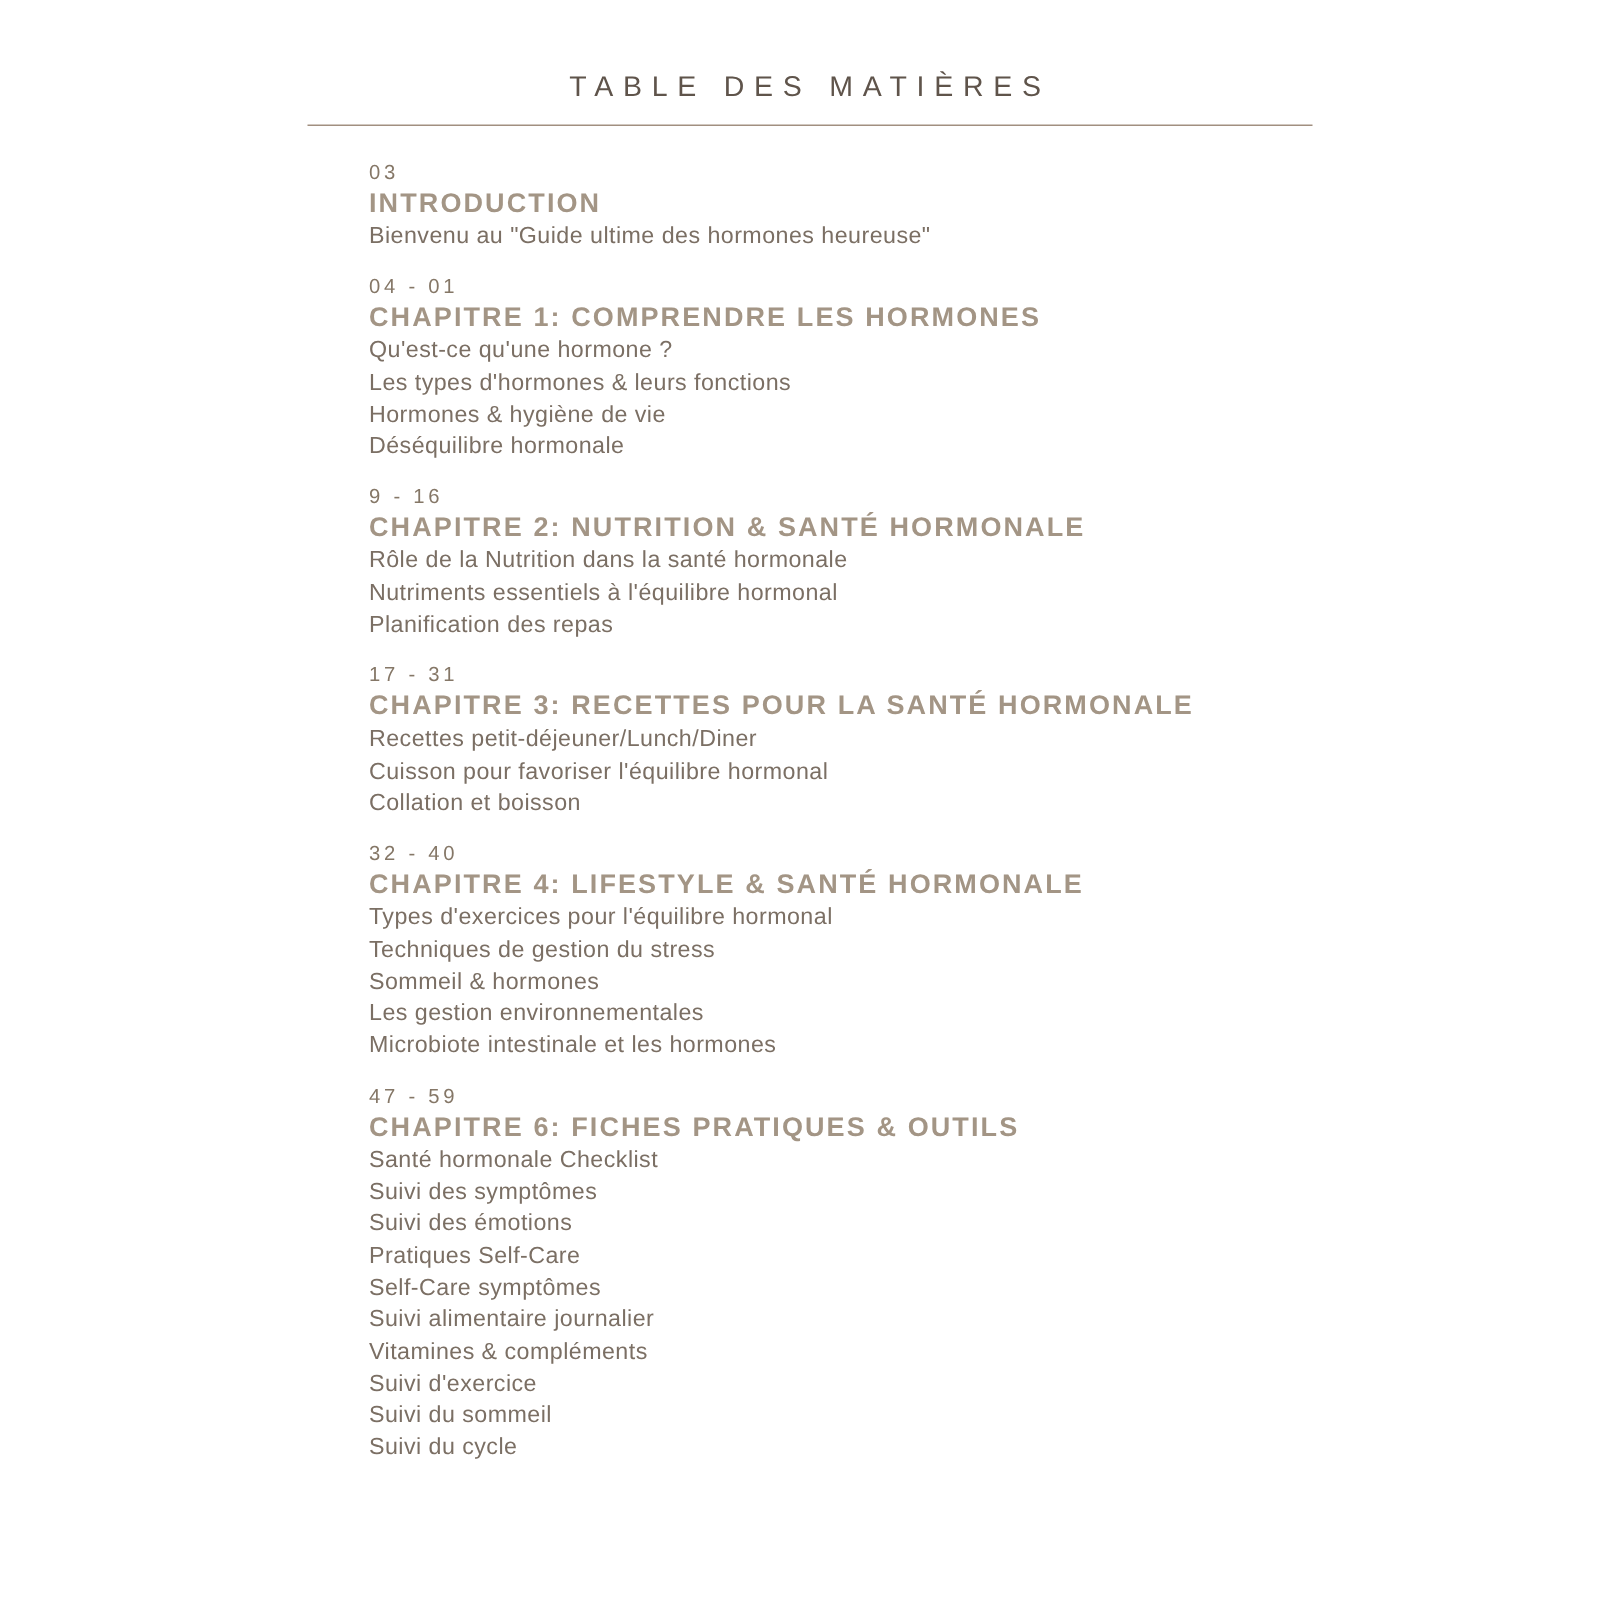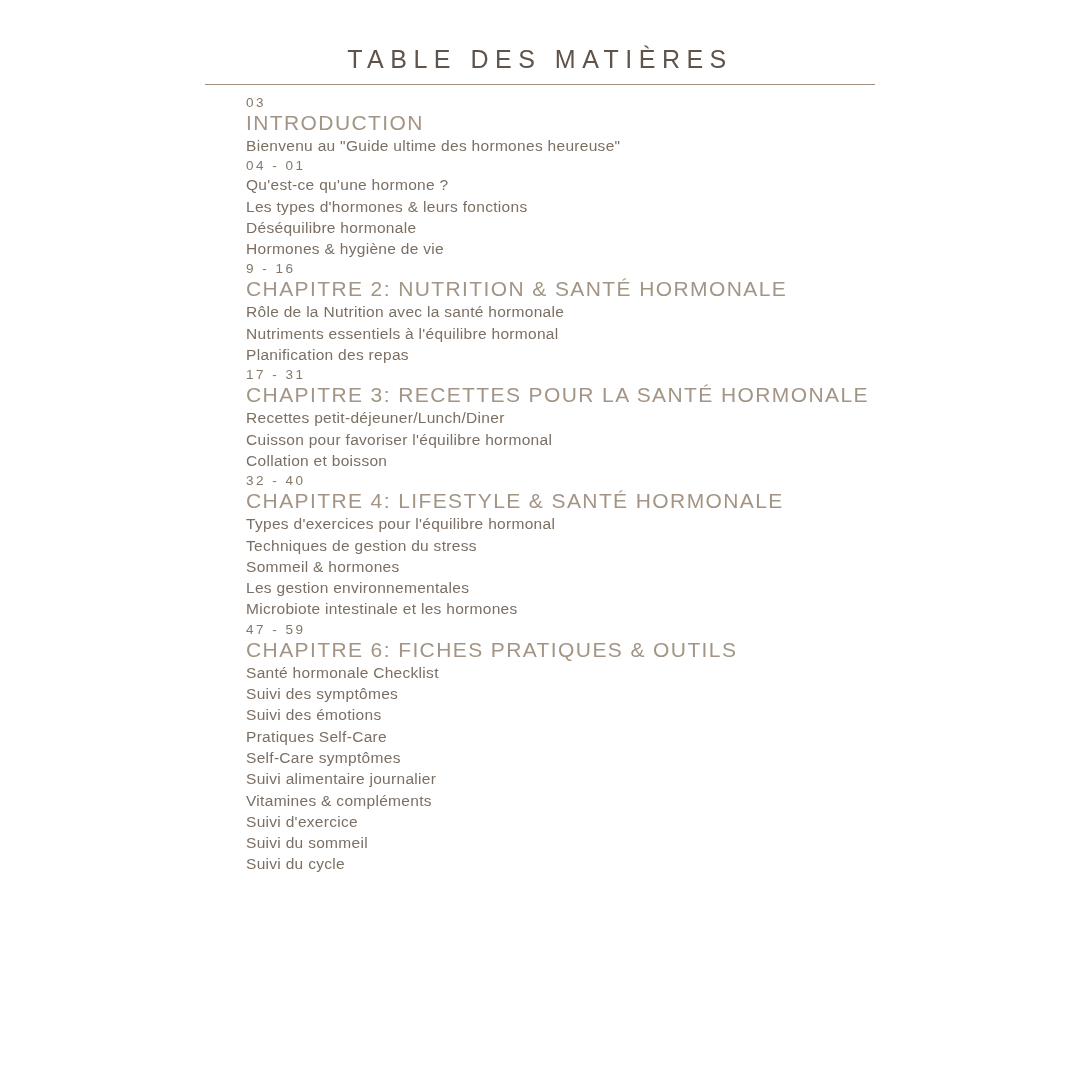--- a/index.html
+++ b/index.html
@@ -13,43 +13,43 @@
   *{margin:0;padding:0;box-sizing:border-box;}
   html,body{width:1080px;height:1080px;overflow:hidden;}
   body{
     background:var(--background);
     font-family:"Liberation Sans",sans-serif;
     -webkit-font-smoothing:antialiased;
   }
   header{text-align:center;padding-top:47px;}
   .page-title{
     display:inline-block;
-    font-size:25px;
+    font-size:19px;
     font-weight:400;
     letter-spacing:6.5px;
     color:var(--title);
     line-height:24px;
   }
   .rule{
     width:670px;
     margin:12px auto 0 auto;
     border:none;
     border-top:1.5px solid var(--rule);
   }
   main{padding:8px 0 0 246px;}
-  .toc-section{margin-top:1px;}
+  .toc-section{margin-top:14px;}
   .pages{
     font-size:13.5px;
     letter-spacing:2.5px;
     color:var(--pages);
     line-height:17px;
   }
   .chapter{
-    font-size:21px;
-    font-weight:400;
+    font-size:18px;
+    font-weight:700;
     letter-spacing:1.4px;
     color:var(--chapter);
     line-height:24px;
     transform-origin:left center;
   }
   .item{
     font-size:15.5px;
     letter-spacing:0.3px;
     color:var(--item);
     line-height:21.3px;
@@ -64,29 +64,30 @@
 </header>
 
 <main id="toc">
     <section class="toc-section">
       <div class="pages">03</div>
       <div class="chapter">INTRODUCTION</div>
       <div class="item">Bienvenu au "Guide ultime des hormones heureuse"</div>
     </section>
     <section class="toc-section">
       <div class="pages">04 - 01</div>
+      <div class="chapter">CHAPITRE 1: COMPRENDRE LES HORMONES</div>
       <div class="item">Qu'est-ce qu'une hormone ?</div>
       <div class="item">Les types d'hormones &amp; leurs fonctions</div>
+      <div class="item">Hormones &amp; hygiène de vie</div>
       <div class="item">Déséquilibre hormonale</div>
-      <div class="item">Hormones &amp; hygiène de vie</div>
     </section>
     <section class="toc-section">
       <div class="pages">9 - 16</div>
       <div class="chapter">CHAPITRE 2: NUTRITION &amp; SANTÉ HORMONALE</div>
-      <div class="item">Rôle de la Nutrition avec la santé hormonale</div>
+      <div class="item">Rôle de la Nutrition dans la santé hormonale</div>
       <div class="item">Nutriments essentiels à l'équilibre hormonal</div>
       <div class="item">Planification des repas</div>
     </section>
     <section class="toc-section">
       <div class="pages">17 - 31</div>
       <div class="chapter">CHAPITRE 3: RECETTES POUR LA SANTÉ HORMONALE</div>
       <div class="item">Recettes petit-déjeuner/Lunch/Diner</div>
       <div class="item">Cuisson pour favoriser l'équilibre hormonal</div>
       <div class="item">Collation et boisson</div>
     </section>

